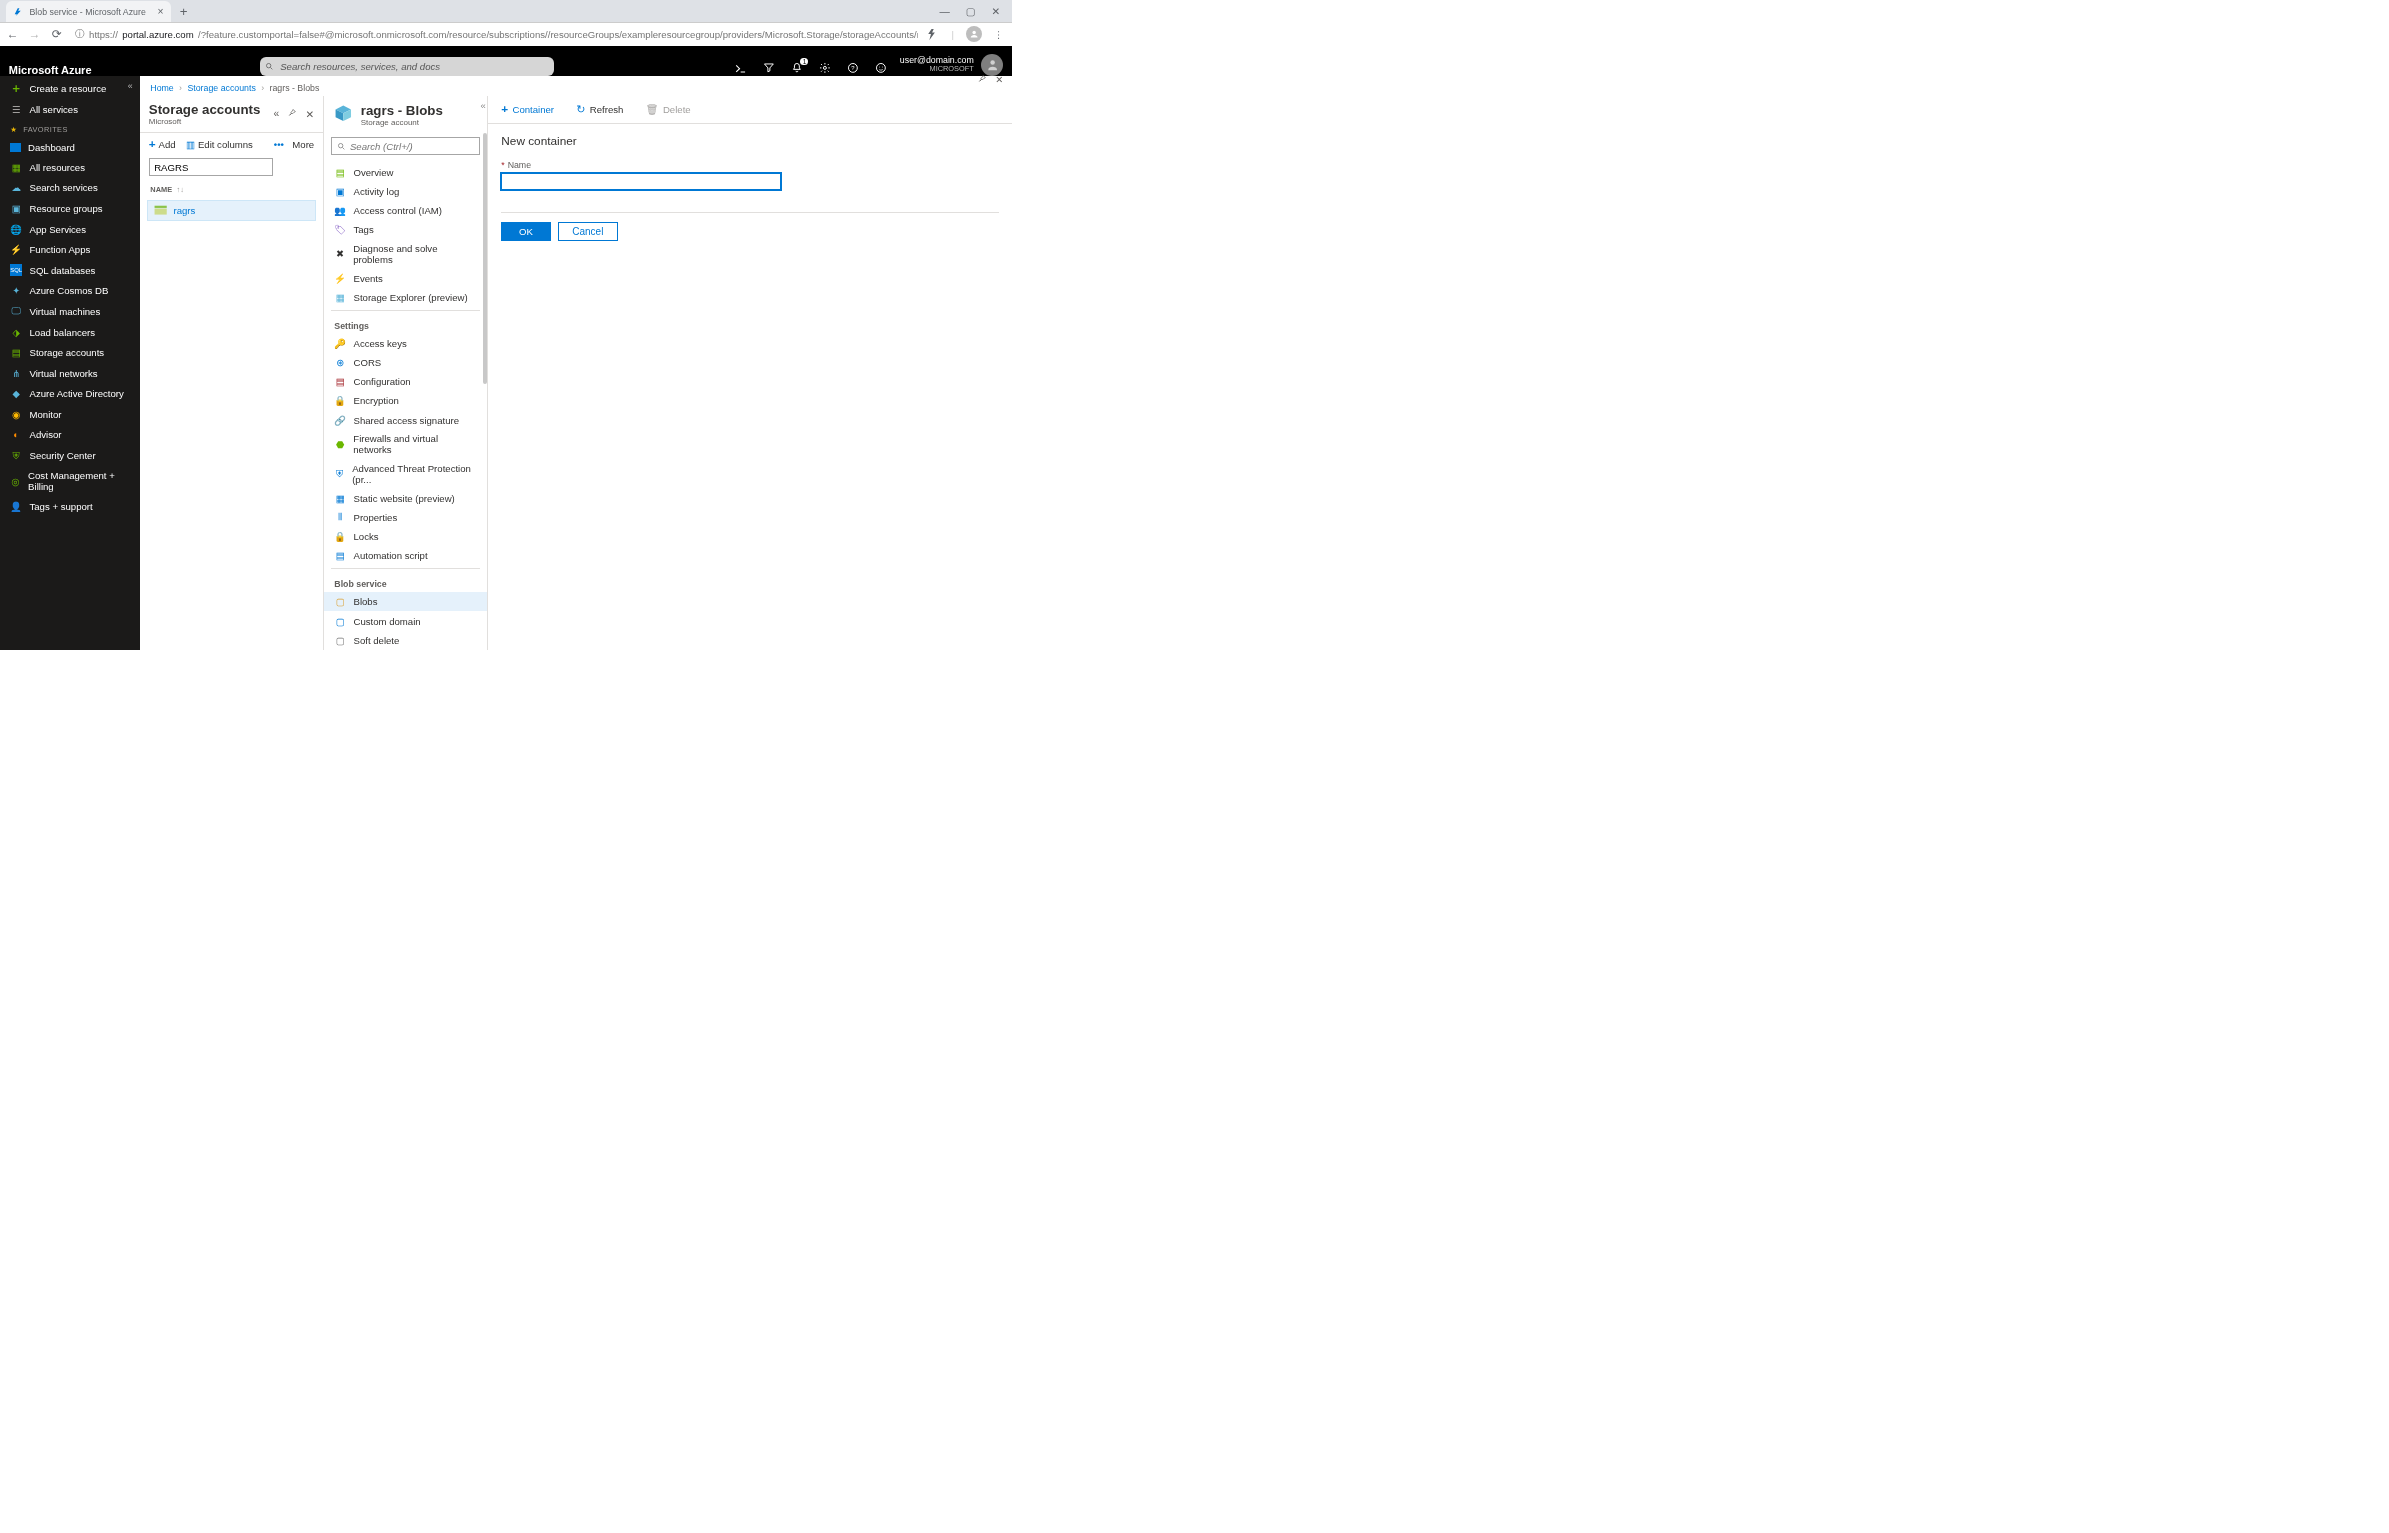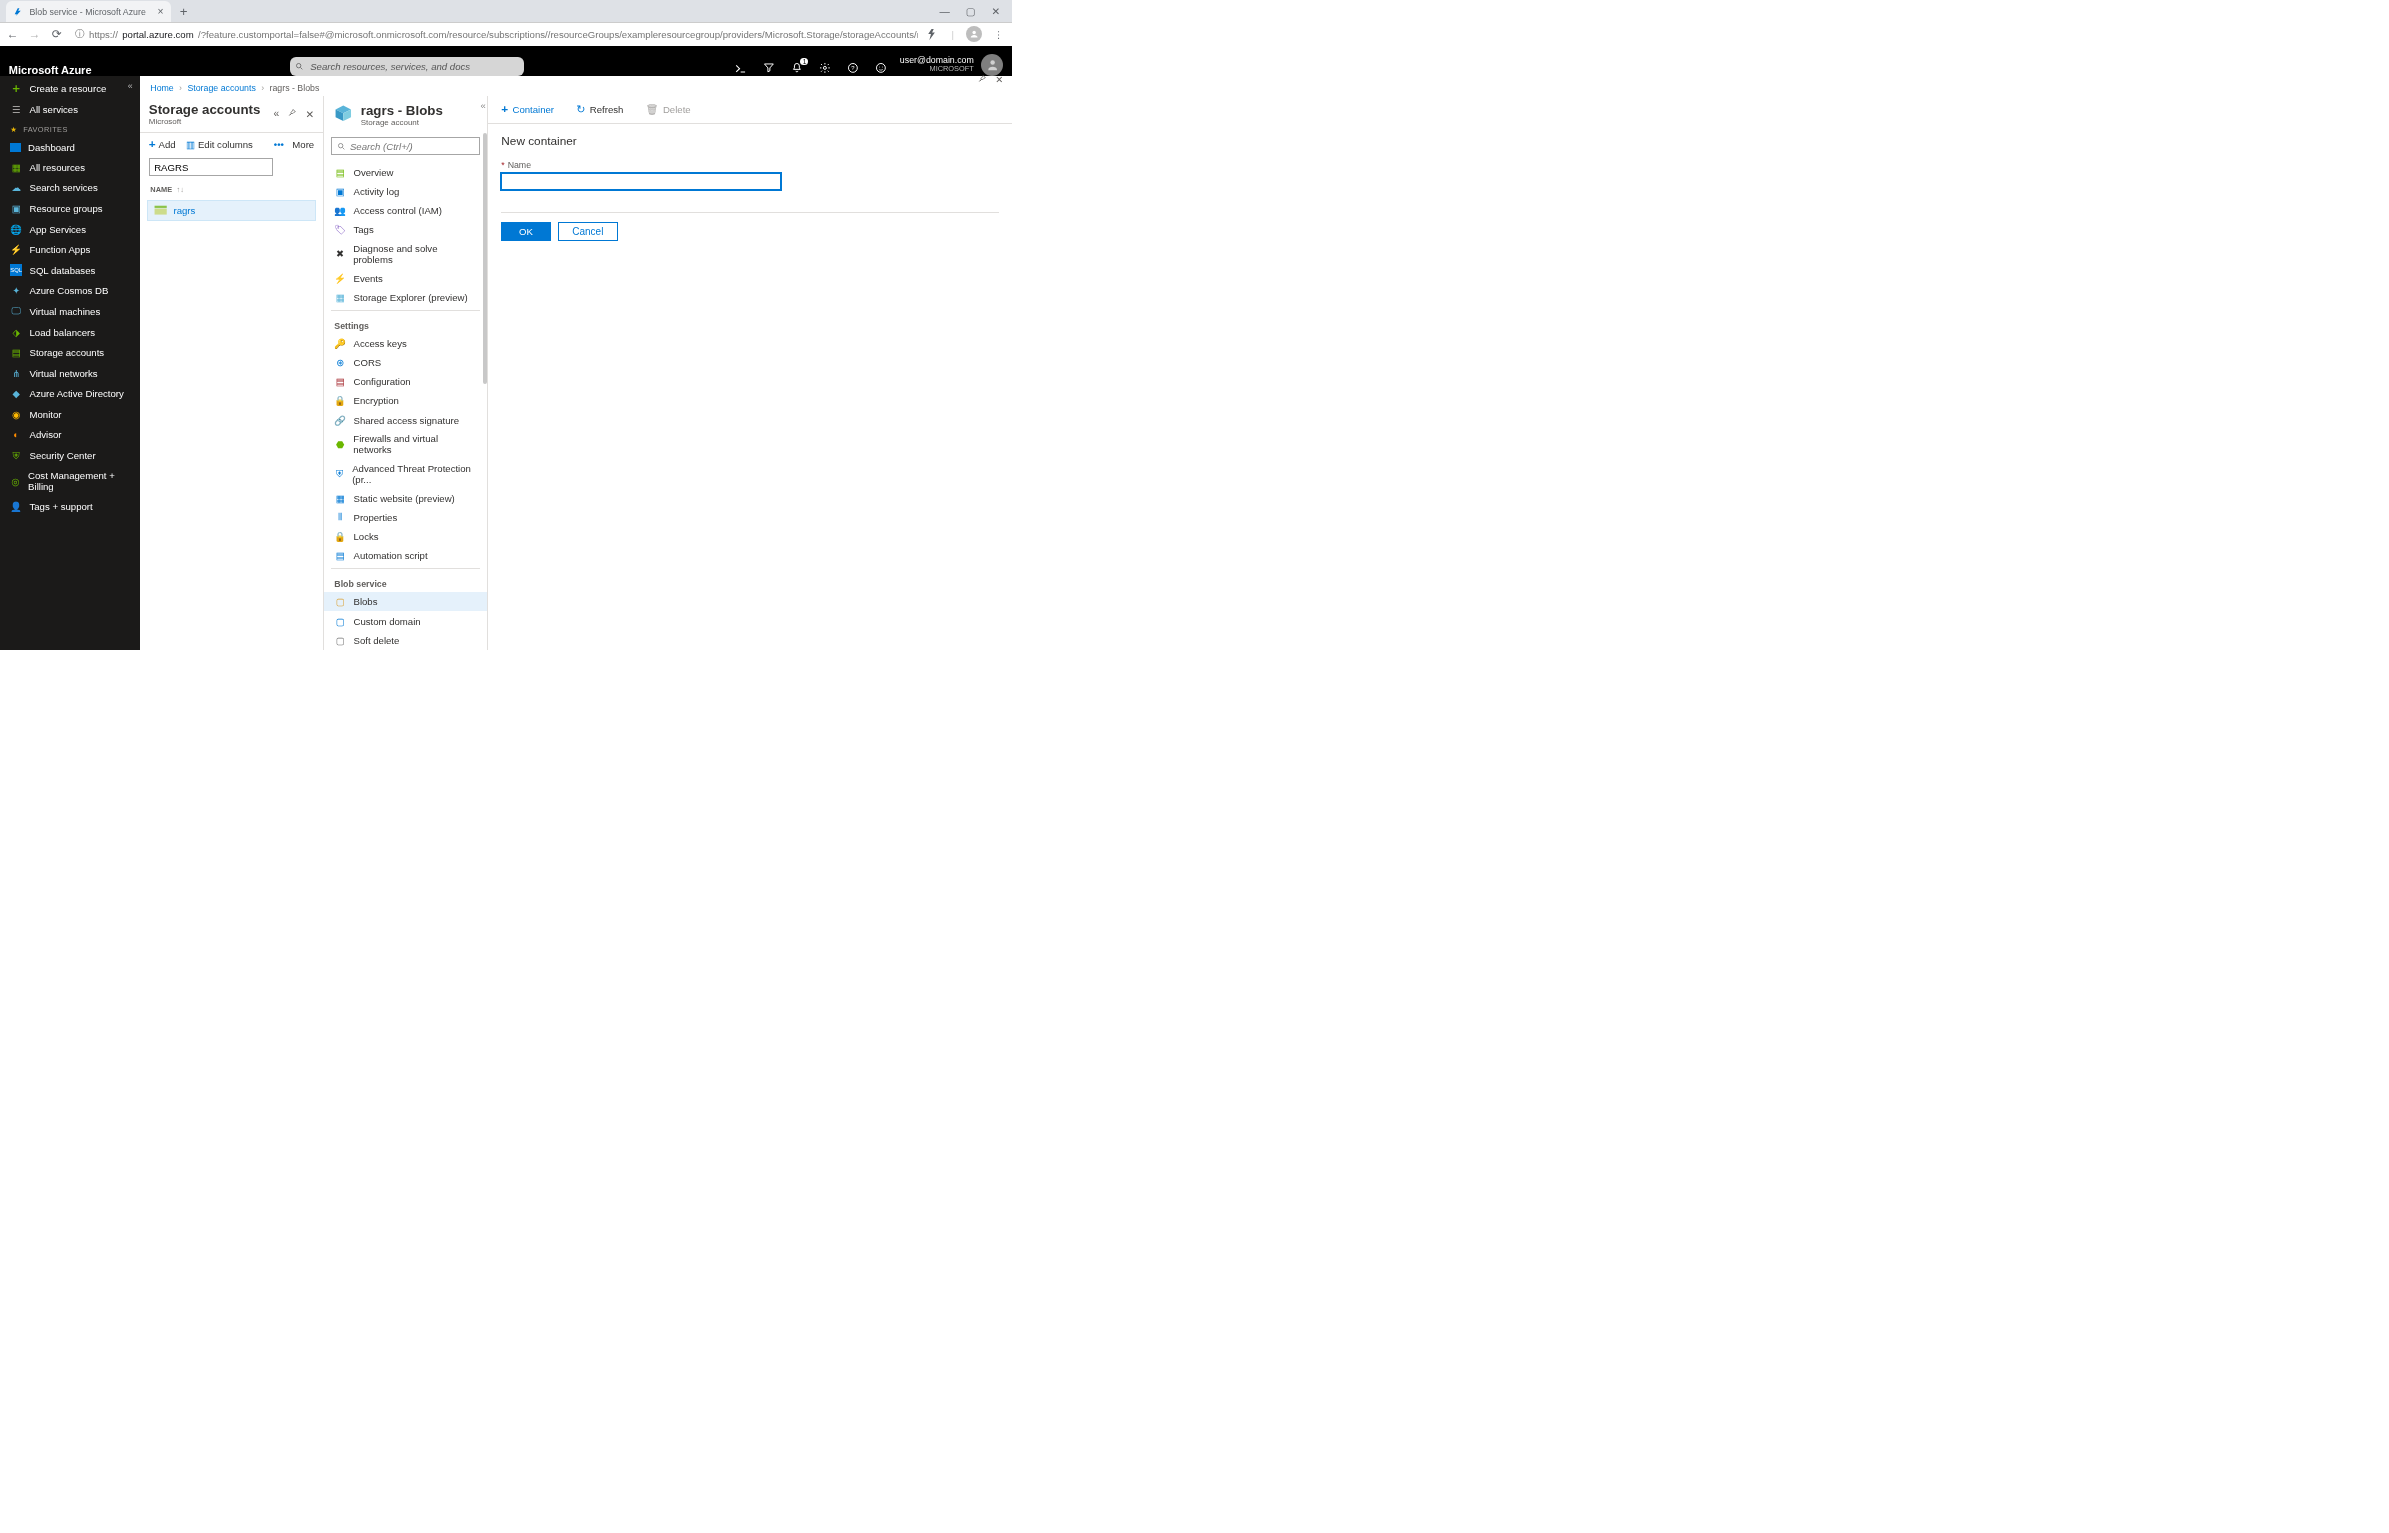--- a/index.html
+++ b/index.html
@@ -15,21 +15,21 @@
   .addr-bar .nav-icon { color: #5f6368; font-size: 11.8px; cursor: pointer; display:inline-flex; width:13.3px; justify-content:center;}
   .addr-bar .nav-icon.disabled { color: #b0b0b0; }
   .url-box { flex: 1; display: flex; align-items: center; border: none; padding: 0 2.9px; font-size: 9.6px; color: #757575; gap: 4.4px; overflow:hidden; white-space:nowrap;}
   .url-box .secure-icon { color: #757575; }
   .url-box .url-host { color: #202124; }
   .addr-right { display:flex; gap:11.8px; align-items:center; color:#5f6368; padding-right:2.9px;}
   .addr-right .avatar { width:16px; height:16px; border-radius:50%; background:#bdbdbd; display:flex; align-items:center; justify-content:center; color:#fff;}
 
   .azure-top { height: 29.5px; background: #000; color: #fff; display: flex; align-items: flex-end; padding: 0 8.8px; }
   .azure-brand { font-size: 11px; font-weight: 600; }
-  .azure-search { margin-left: auto; margin-right: auto; width: 234px; height: 19px; background: #d6d6d6; display: flex; align-items: center; border-radius: 6px; padding: 0 5.9px; color: #555; font-style: italic; gap:5.9px;}
+  .azure-search { margin-left: auto; margin-right: auto; width: 294px; height: 19px; background: #d6d6d6; display: flex; align-items: center; border-radius: 6px; padding: 0 5.9px; color: #555; font-style: italic; gap:5.9px;}
   .azure-search svg { width:8.8px; height:8.8px; }
   .azure-top-icons { display: flex; align-items: center; gap: 13.3px; margin-left: 11.8px; }
   .azure-top-icons .ti { width: 14.7px; height: 14.7px; display:flex; align-items:center; justify-content:center; cursor:pointer; position:relative;}
   .azure-top-icons .badge { position:absolute; top:-2.9px; right:-4.4px; background:#fff; color:#000; border-radius:5.9px; font-size:6.6px; padding:0 2.2px;}
   .azure-user { margin-left: 11.8px; text-align: right; font-size: 8.8px; line-height:1.1; display:flex; align-items:center; gap:7.4px;}
   .azure-user .sub { font-size: 7.4px; color: #bbb; }
   .azure-user .avatar { width:22px; height:22px; border-radius:50%; background:#7f7f7f; display:flex; align-items:center; justify-content:center;}
 
   .workspace { display: flex; height: calc(650px - 46px - 29.5px); }
   .left-nav { width: 140px; background: #1b1a19; color: #fff; font-size: 9.6px; padding-top: 2.9px; position:relative;}

